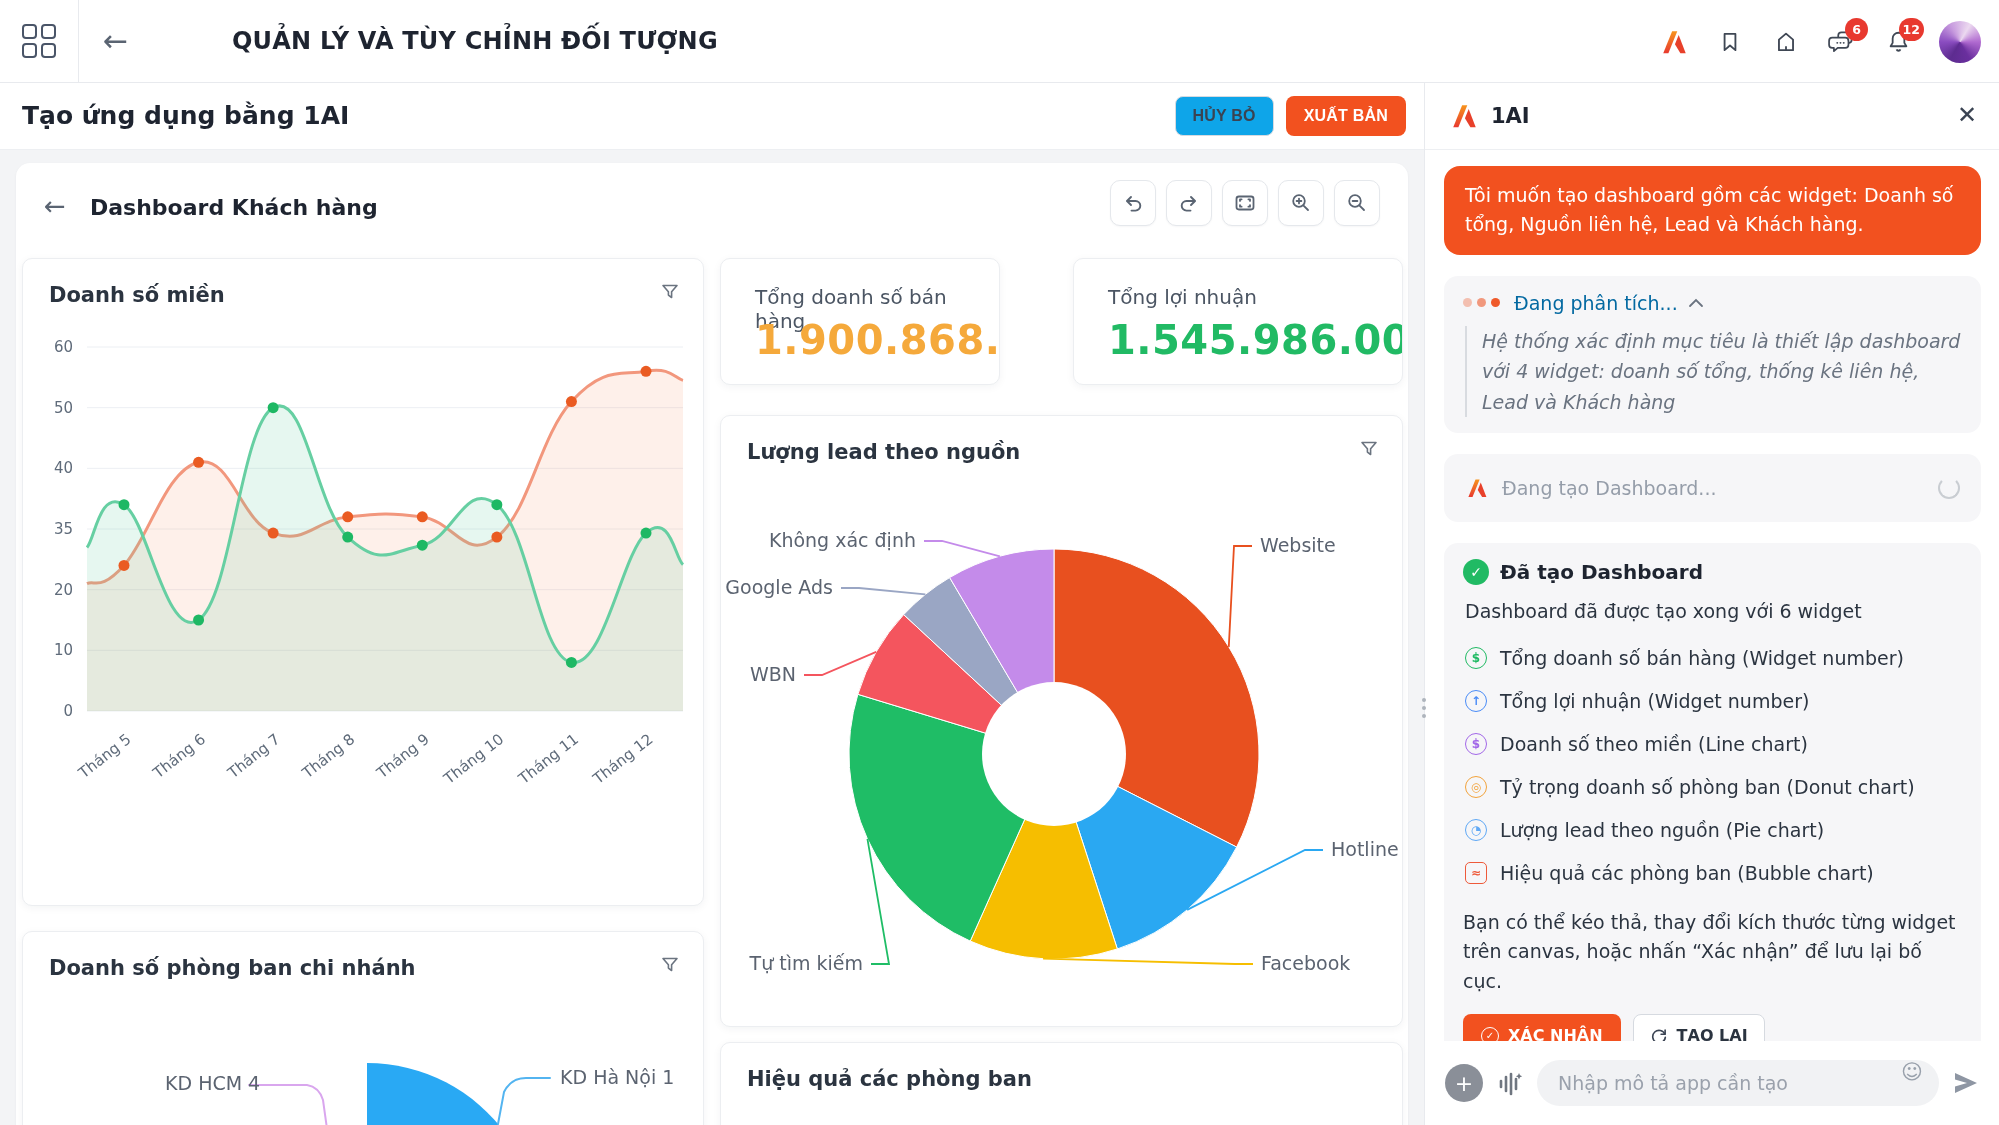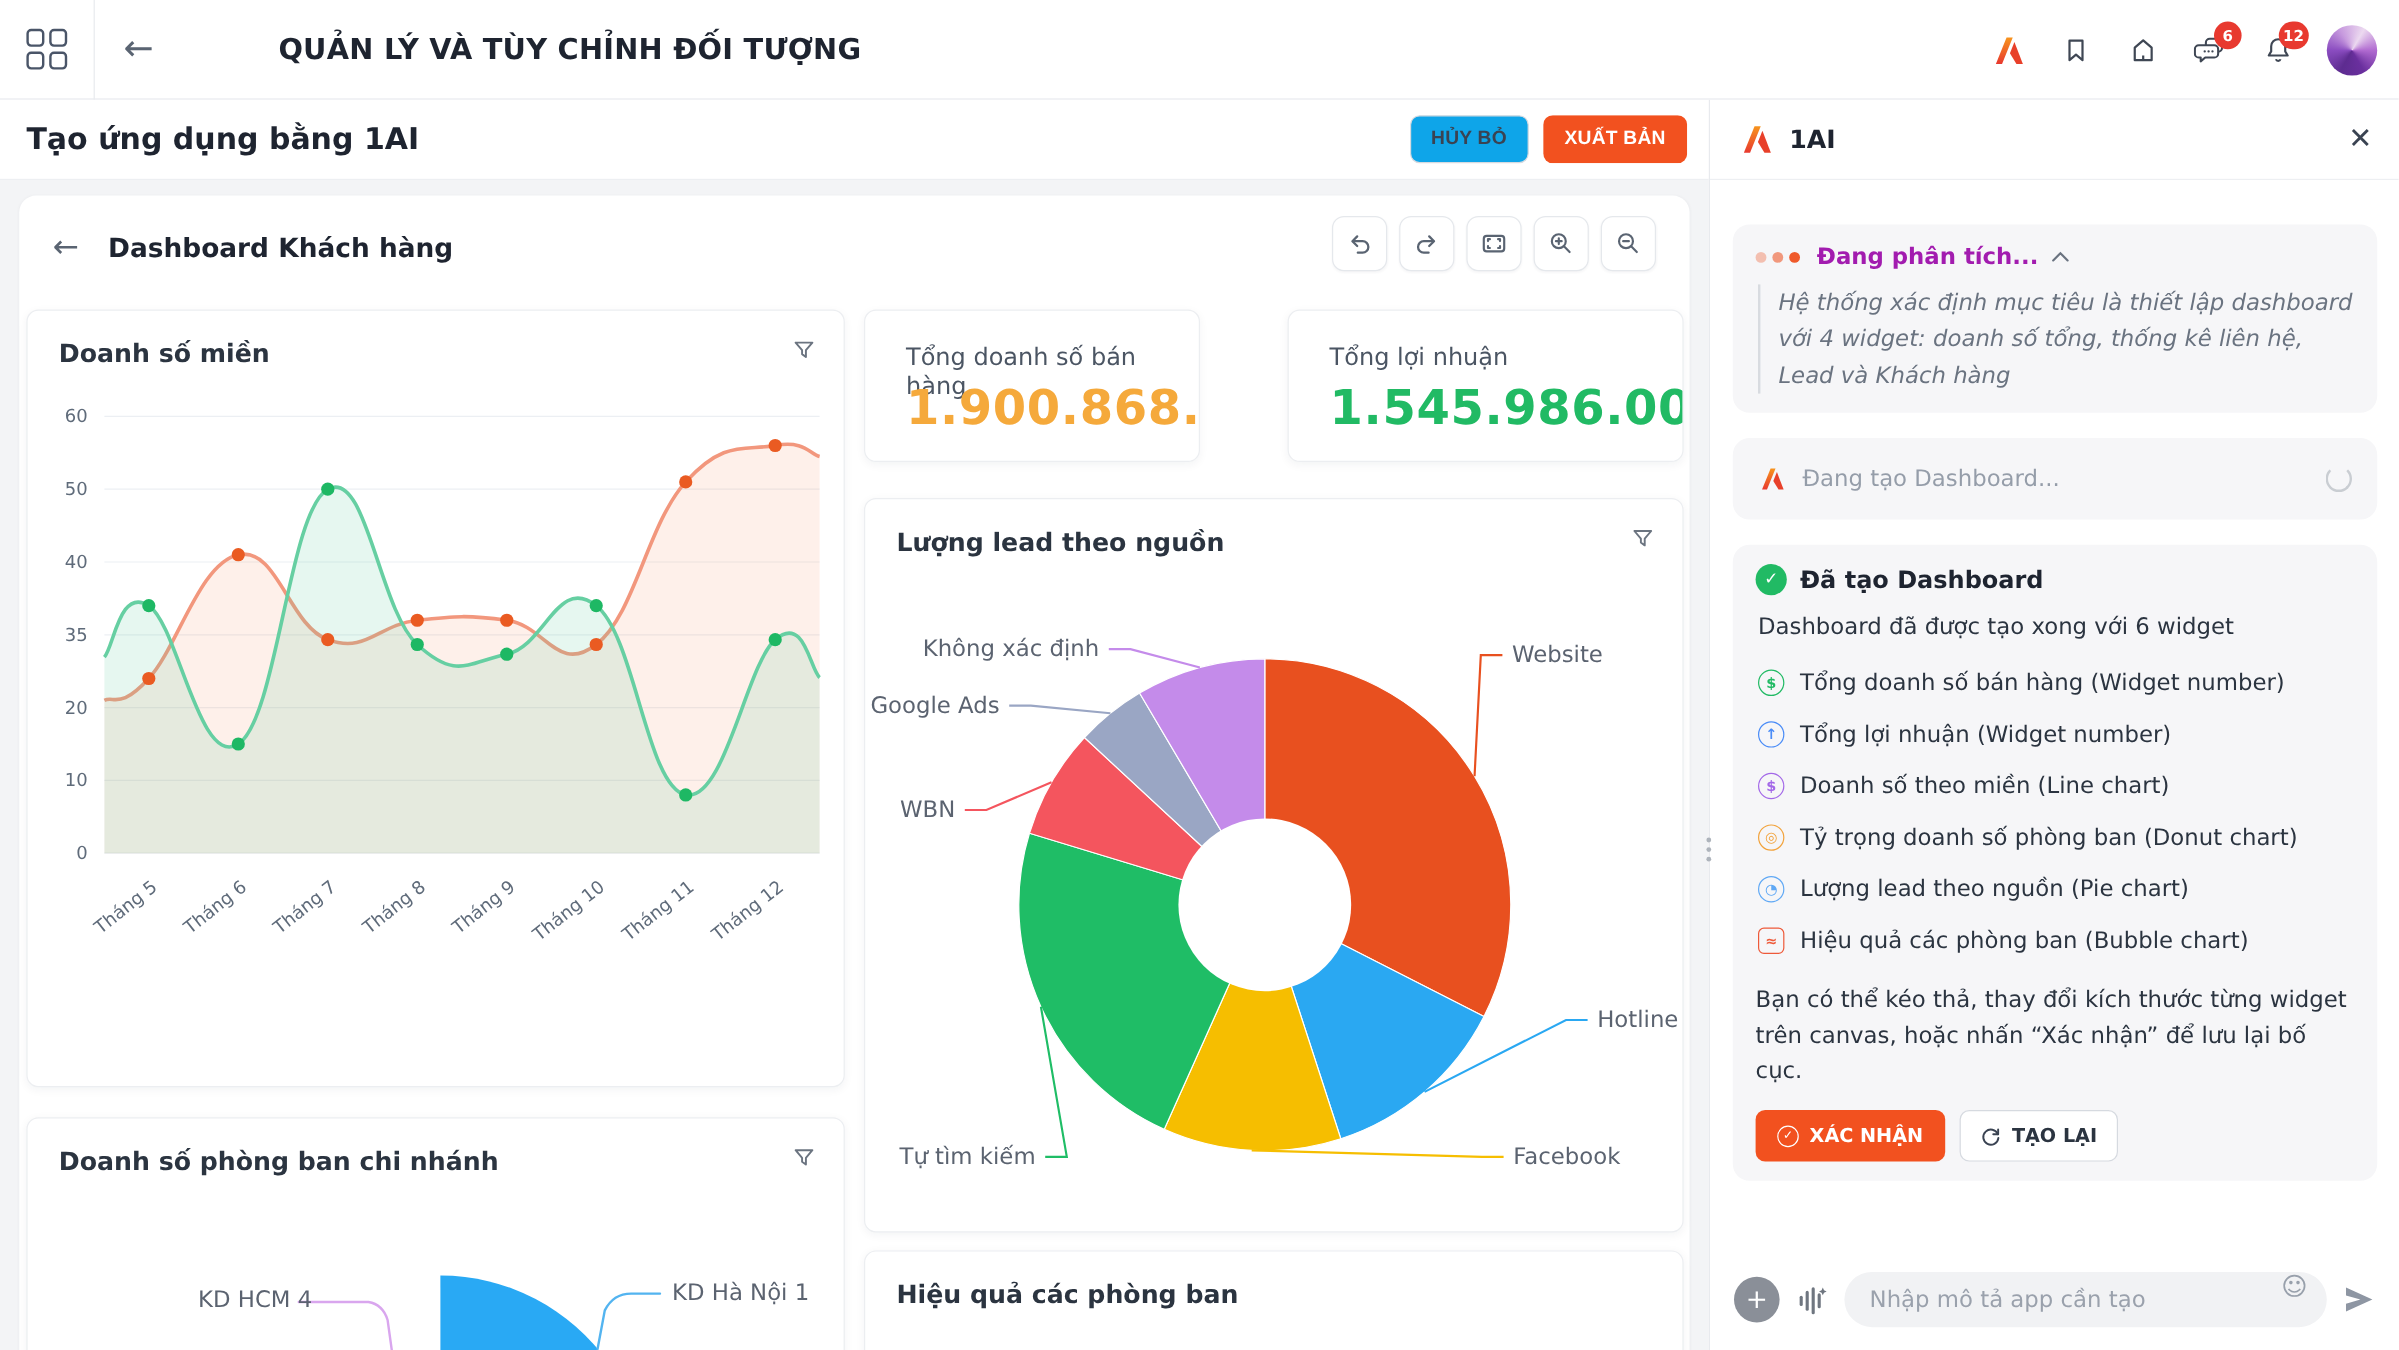--- a/index.html
+++ b/index.html
@@ -65,21 +65,21 @@
   .panel-head .brand { font-size:21px; font-weight:bold; color:#1e2430;text-align:center; }
   .close-x { position:absolute; right:22px; top:20px; font-size:24px; color:#3a4352; cursor:pointer; line-height:1; }
   .panel-body { position:absolute; left:0; top:67px; width:575px; height:891px; padding:16px 19px; overflow:hidden; }
 
   .user-bubble { background:#f2511f; color:#fff; border-radius:16px; padding:15px 21px; font-size:19px; line-height:1.55; }
   .chat-card { background:#f6f6f8; border-radius:14px; padding:16px 19px; margin-top:21px; }
   .anal-head { display:flex; align-items:center; gap:10px; }
   .dots { display:flex; gap:5px; margin-right:4px; }
   .dots i { width:9px; height:9px; border-radius:50%; background:#ef5a2b; }
   .dots i:nth-child(1){ opacity:.35; } .dots i:nth-child(2){ opacity:.6; }
-  .anal-title { font-size:19px; font-weight:700; color:#a21caf; }
+  .anal-title { font-size:19px; font-weight:400; color:#0369a1; }
   .anal-quote { margin-top:12px; margin-left:2px; padding-left:15px; border-left:2px solid #d8dbe0; font-style:italic; font-size:19px; color:#6a7380; line-height:1.6; }
   .creating { display:flex; align-items:center; gap:13px; padding:6px 2px; }
   .creating-text { font-size:19px; color:#959da9; flex:1; }
   .spinner { width:22px; height:22px; border-radius:50%; border:2.6px solid #c9cdd2; border-top-color:transparent; animation:spin 1.1s linear infinite; }
   @keyframes spin { to { transform:rotate(360deg);} }
 
   .done-head { display:flex; align-items:center; gap:11px; }
   .check-circle { width:26px; height:26px; border-radius:50%; background:#21ba64; color:#fff; font-size:14px; font-weight:bold; display:flex; align-items:center; justify-content:center; }
   .done-title { font-size:20px; font-weight:bold; color:#1e2430; }
   .done-sub { font-size:19px; color:#2b3440; margin:15px 2px 4px; }
@@ -338,20 +338,21 @@
           </linearGradient>
         </defs>
         <path d="M4.5 28 L14 4.5 L19.5 4.5 L10 28 Z" fill="url(#lg2)"></path>
         <path d="M17 18.5 L21 8.5 L28.5 28 L22.8 28 Z" fill="#e8402a"></path>
       </svg>
     <span class="brand">1AI</span>
     <span class="close-x">✕</span>
   </div>
 
   <div class="panel-body">
+    <div class="user-bubble">Tôi muốn tạo dashboard gồm các widget: Doanh số tổng, Nguồn liên hệ, Lead và Khách hàng.</div>
 
     <div class="chat-card">
       <div class="anal-head">
         <span class="dots">
             <i></i>
             <i></i>
             <i></i>
           </span>
         <span class="anal-title">Đang phân tích...</span>
         <svg width="16" height="10" viewBox="0 0 16 10">

